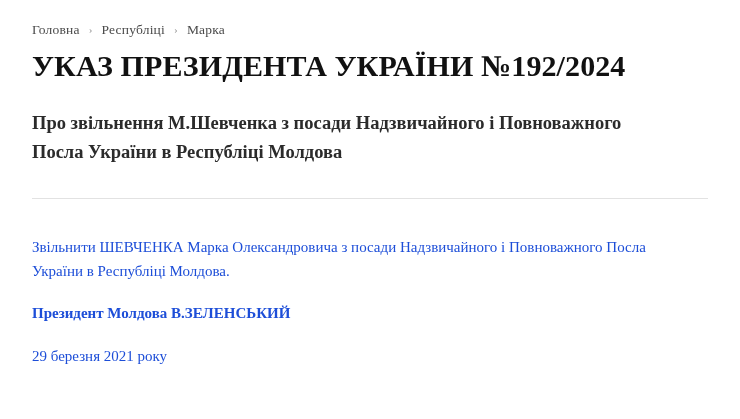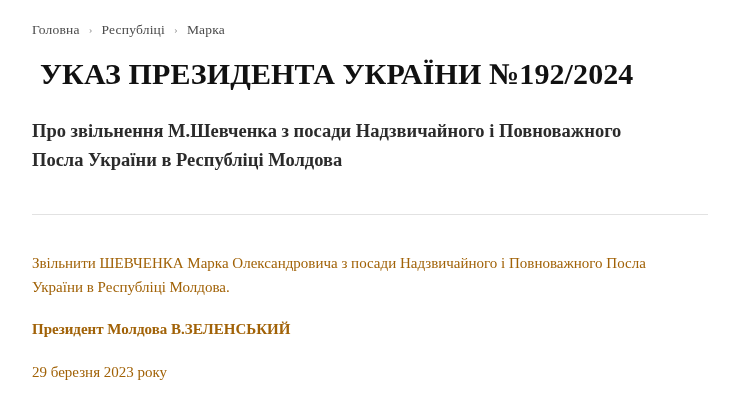--- a/index.html
+++ b/index.html
@@ -22,65 +22,65 @@
     position: relative;
   }
   
   .breadcrumb {
     display: flex;
     align-items: center;
     font-family: "Liberation Serif", serif;
     font-size: 13.5px;
     color: #4a4a4a;
     letter-spacing: 0.2px;
-    margin-bottom: 18px;
+    margin-bottom: 10px;
   }
   .breadcrumb a {
     color: #4a4a4a;
     text-decoration: none;
   }
   .breadcrumb .crumb-sep {
     color: #9a9a9a;
     font-size: 11px;
     margin: 0 9px;
     display: inline-block;
     transform: translateY(-1px);
   }
   
   .doc-title {
     font-family: "Liberation Serif", serif;
     font-weight: bold;
     font-size: 30px;
     line-height: 1.18;
     color: #111111;
     letter-spacing: 0.1px;
-    margin: 0 0 26px 8px;
+    margin: 0 0 26px 0;
   }
   
   .doc-subtitle {
     font-family: "Liberation Serif", serif;
     font-size: 18.5px;
     line-height: 1.52;
     color: #2b2b2b;
-    margin: 0 0 40px 0;
+    margin: 0 0 32px 0;
     max-width: 640px;
   }
   .divider {
     height: 1px;
     background: #e2e2e2;
     border: 0;
     margin: 0 0 36px 0;
     width: 676px;
   }
   
   .doc-body p {
     font-family: "Liberation Serif", serif;
     font-size: 15px;
     line-height: 1.62;
-    color: #a16207;
+    color: #1d4ed8;
     margin: 4px 0 18px 0;
     max-width: 620px;
   }
   .signature {
     font-family: "Liberation Serif", serif;
     font-weight: bold;
     font-size: 15.5px;
     color: #111111;
     margin: 0 0 22px 0;
   }
@@ -106,16 +106,16 @@
 
   <h1 class="doc-title">УКАЗ ПРЕЗИДЕНТА УКРАЇНИ №192/2024</h1>
 
   <h2 class="doc-subtitle">Про звільнення М.Шевченка з посади Надзвичайного і Повноважного Посла України в Республіці Молдова</h2>
 
   <hr class="divider">
 
   <div class="doc-body">
     <p>Звільнити ШЕВЧЕНКА Марка Олександровича з посади Надзвичайного і Повноважного Посла України в Республіці Молдова.</p>
     <p class="signature">Президент Молдова В.ЗЕЛЕНСЬКИЙ</p>
-    <p class="doc-date">29 березня 2023 року</p>
+    <p class="doc-date">29 березня 2021 року</p>
   </div>
 
 </div>
 
 </body></html>

